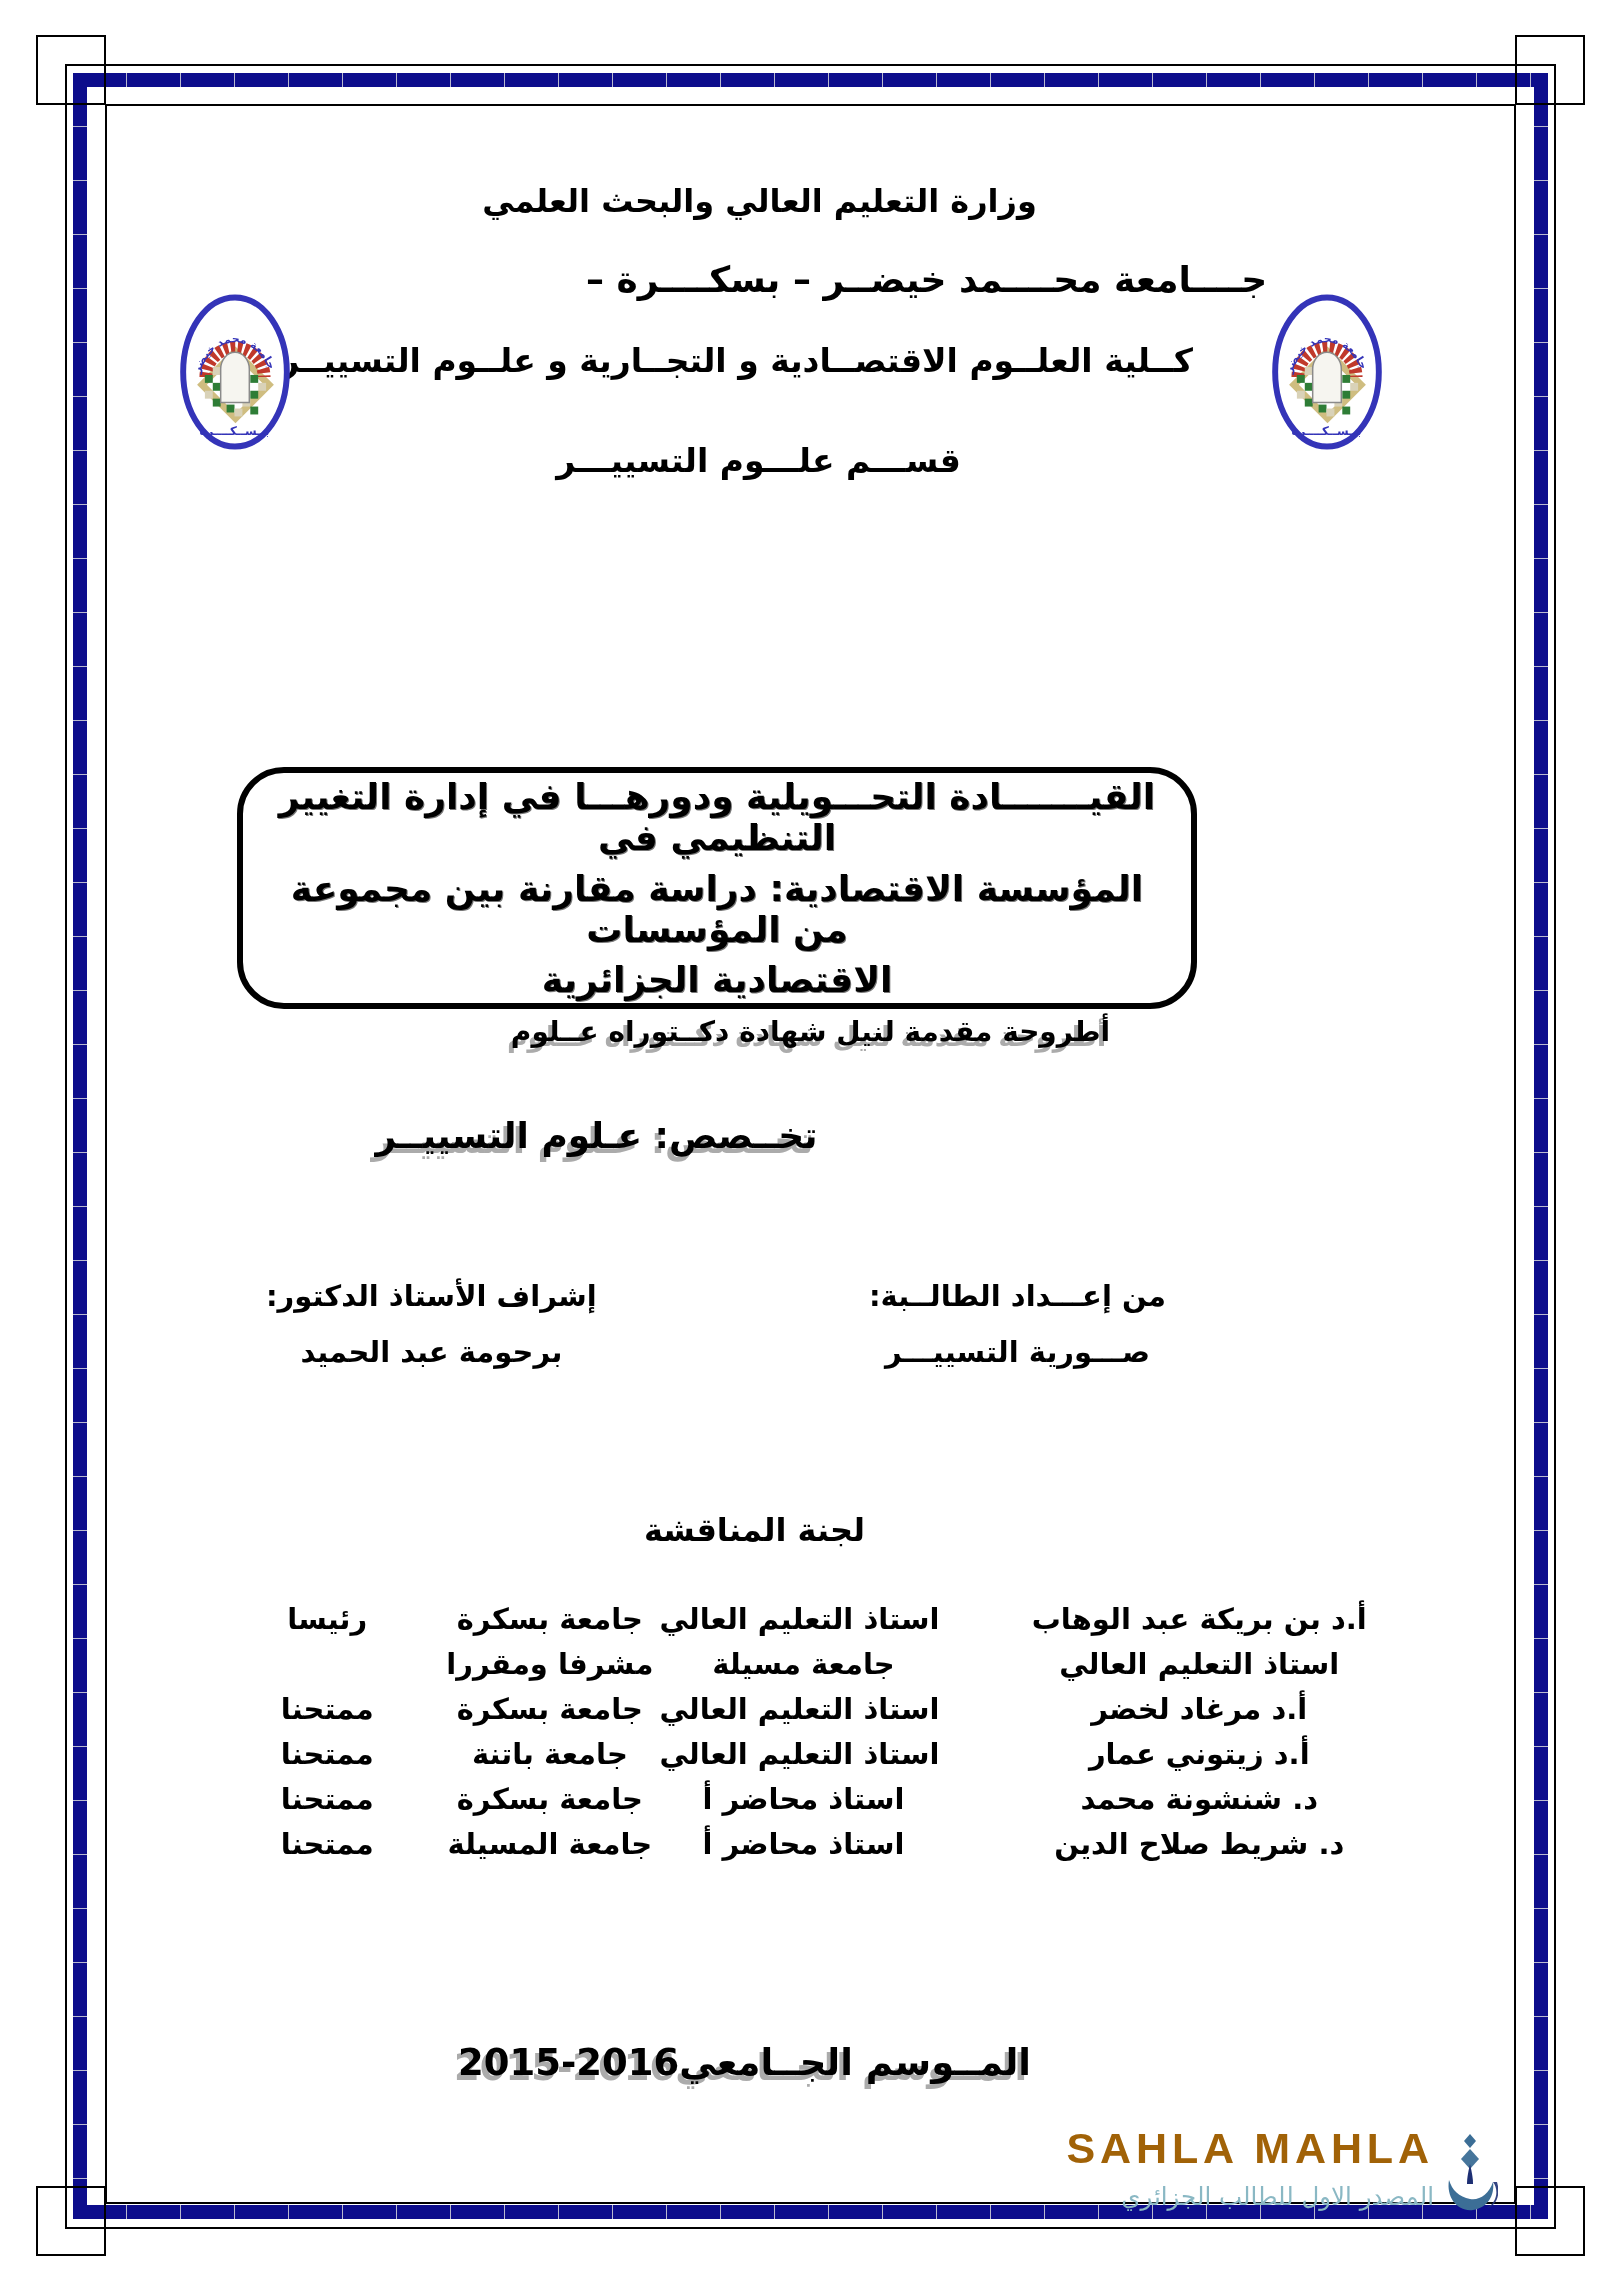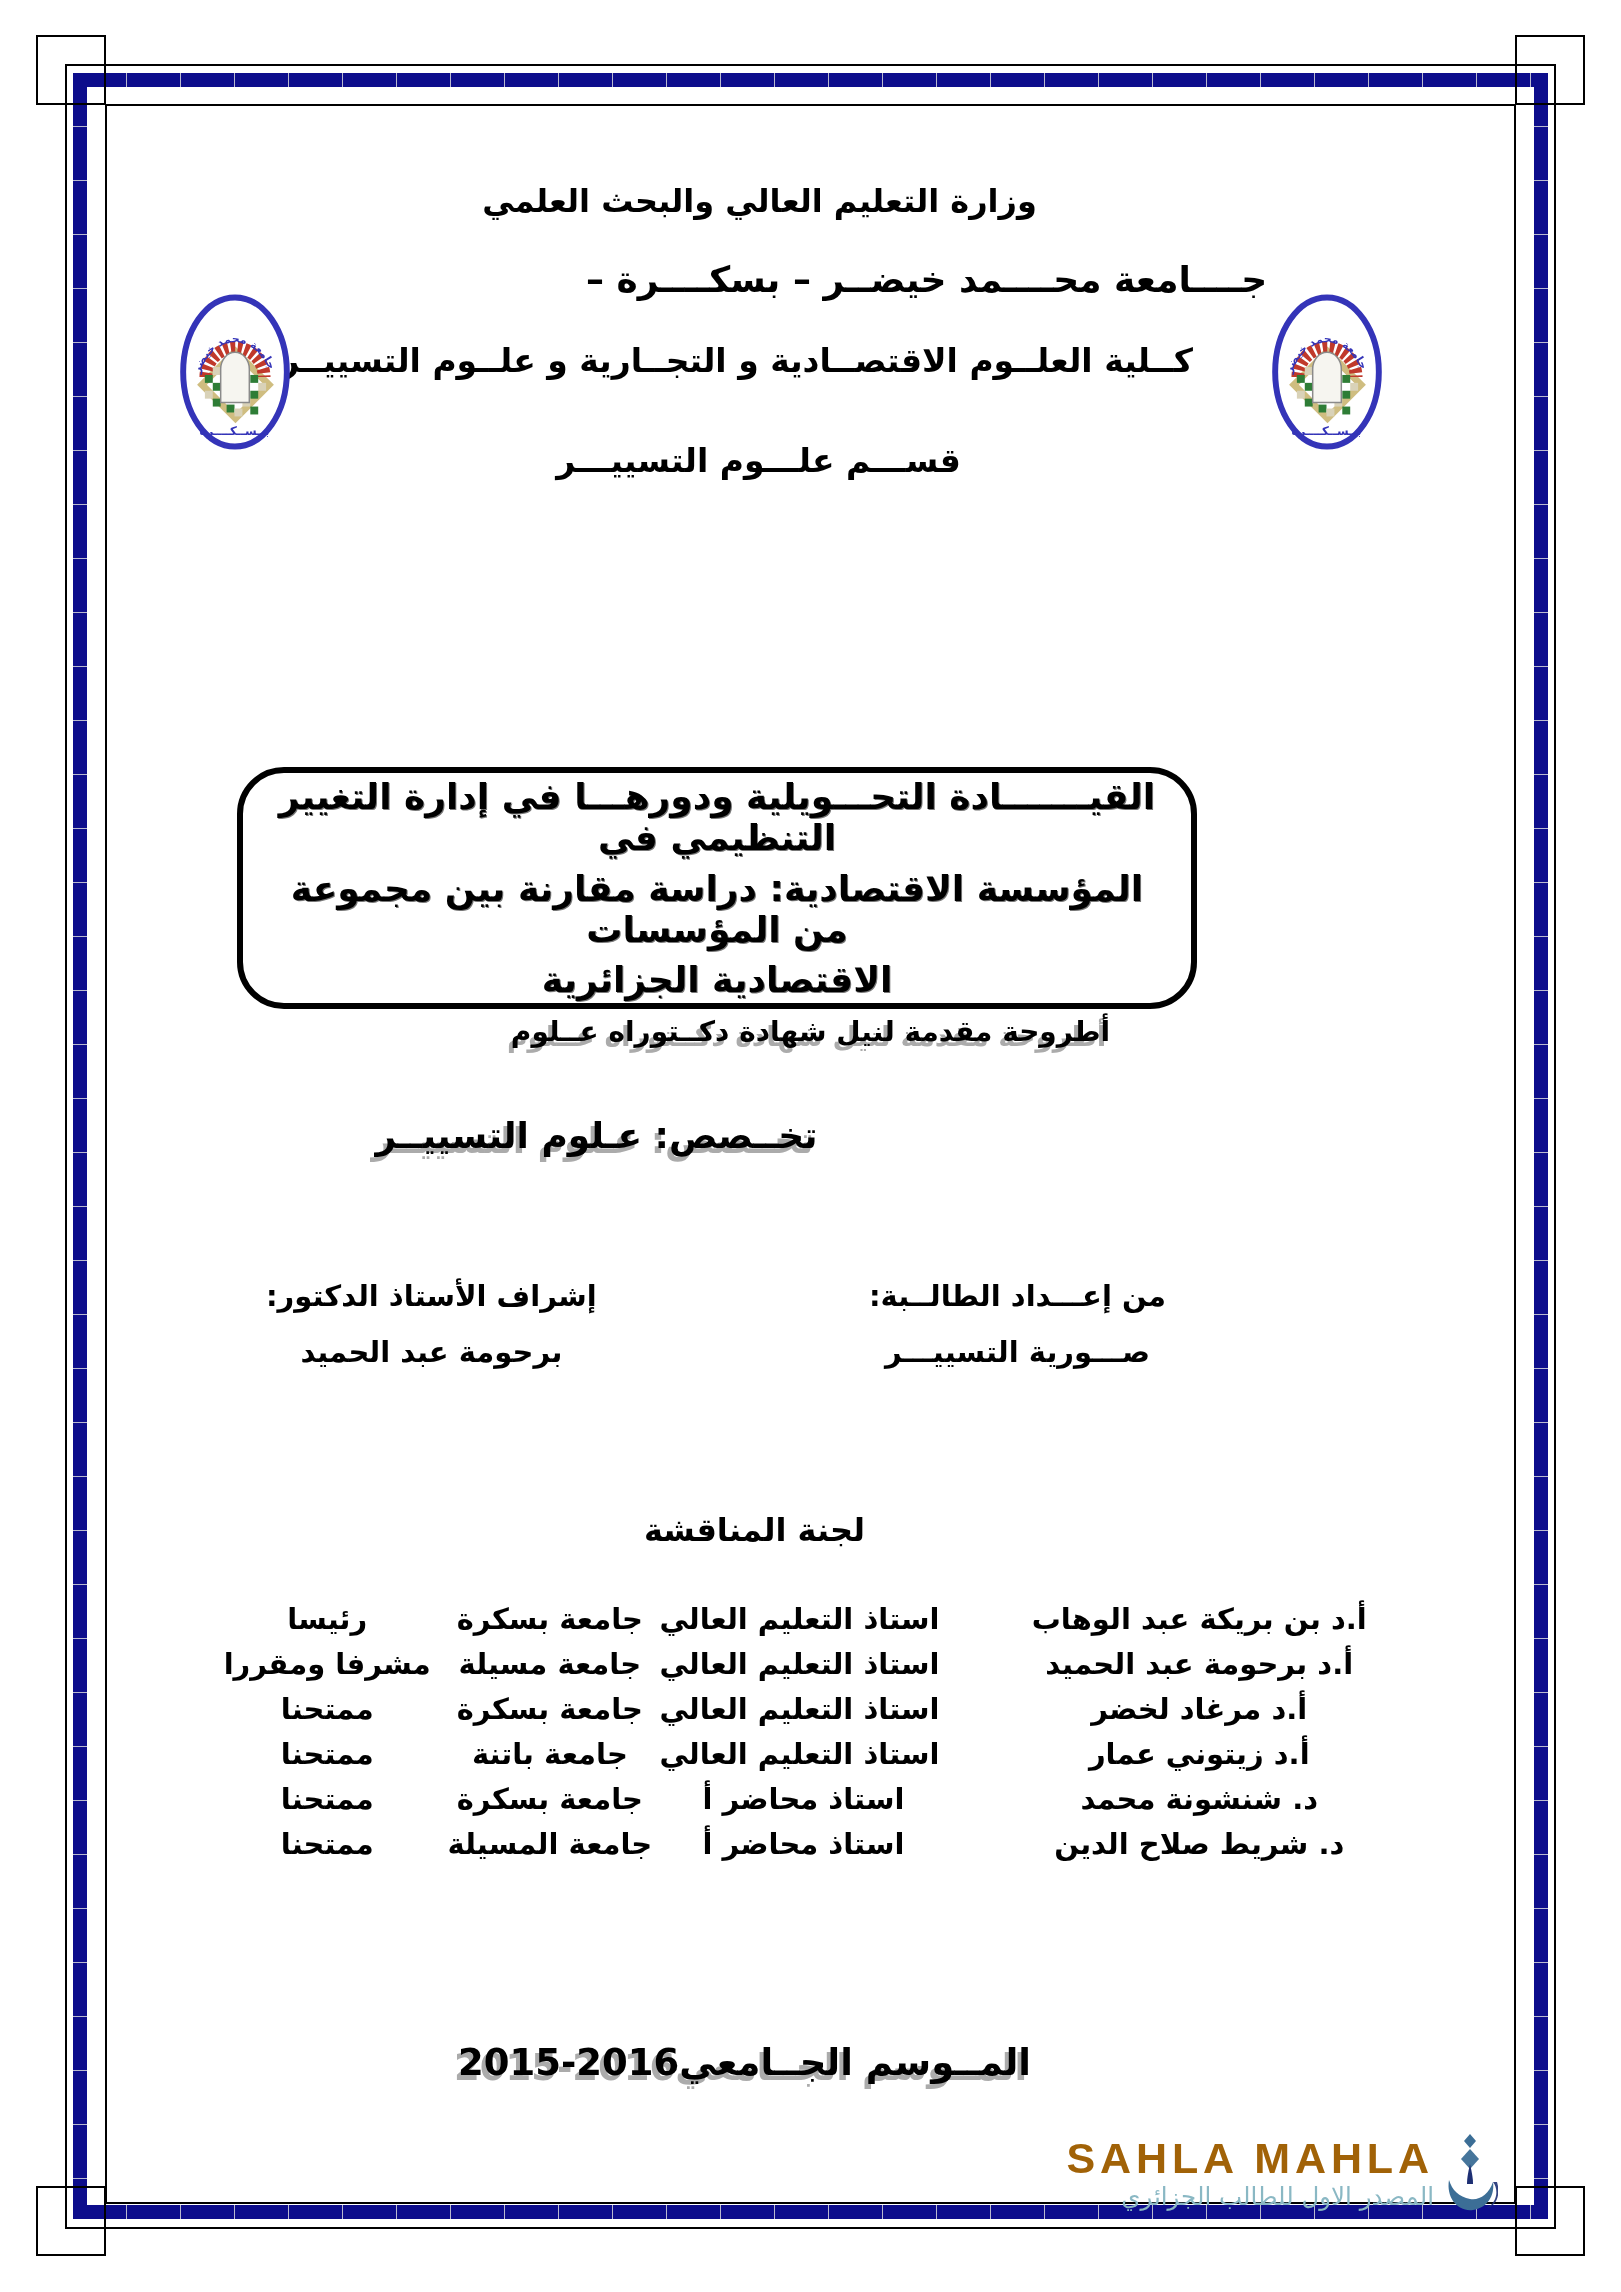--- a/index.html
+++ b/index.html
@@ -63,21 +63,21 @@
   .committee-table { position: absolute; top: 1596px; right: 162px; left: 222px; direction: rtl; }
   .c-row { display: grid; grid-template-columns: 42% 22% 19% 17%; height: 45px; align-items: center; }
   .c-cell { font-size: 29px; font-weight: 700; text-align: center; white-space: nowrap; }
 
   
   .year-line { position: absolute; top: 2041px; width: 100%; text-align: center; direction: rtl; font-size: 37px; font-weight: 700; left: -66px; }
 
   
   .watermark-text { position: absolute; right: 187px; bottom: 82px; text-align: right; z-index: 3; }
   .wm-brand { font-family: "Liberation Sans", sans-serif; font-weight: 700; font-size: 43px; letter-spacing: 4.9px; color: #a16207; line-height: 1; }
-  .wm-tagline { direction: rtl; font-size: 24.5px; color: #8ab8c4; margin-top: 2px; }
+  .wm-tagline { direction: rtl; font-size: 24.5px; color: #8ab8c4; margin-top: 12px; }
   .wm-logo { position: absolute; right: 123px; bottom: 73px; width: 55px; height: 86px; z-index: 4; }
 </style>
 </head>
 <body>
 
 <div class="page">
 
   <div class="frame-outer"></div>
   <div class="band band-top"></div>
   <div class="band band-bottom"></div>
@@ -166,21 +166,20 @@
 
   <div class="committee-heading">لجنة المناقشة</div>
   <div class="committee-table">
     <div class="c-row">
       <div class="c-cell">أ.د بن بريكة عبد الوهاب</div>
       <div class="c-cell">استاذ التعليم العالي</div>
       <div class="c-cell">جامعة بسكرة</div>
       <div class="c-cell">رئيسا</div>
     </div>
     <div class="c-row">
-      <div class="c-cell">أ.د برحومة عبد الحميد</div>
       <div class="c-cell">استاذ التعليم العالي</div>
       <div class="c-cell">جامعة مسيلة</div>
       <div class="c-cell">مشرفا ومقررا</div>
     </div>
     <div class="c-row">
       <div class="c-cell">أ.د مرغاد لخضر</div>
       <div class="c-cell">استاذ التعليم العالي</div>
       <div class="c-cell">جامعة بسكرة</div>
       <div class="c-cell">ممتحنا</div>
     </div>

